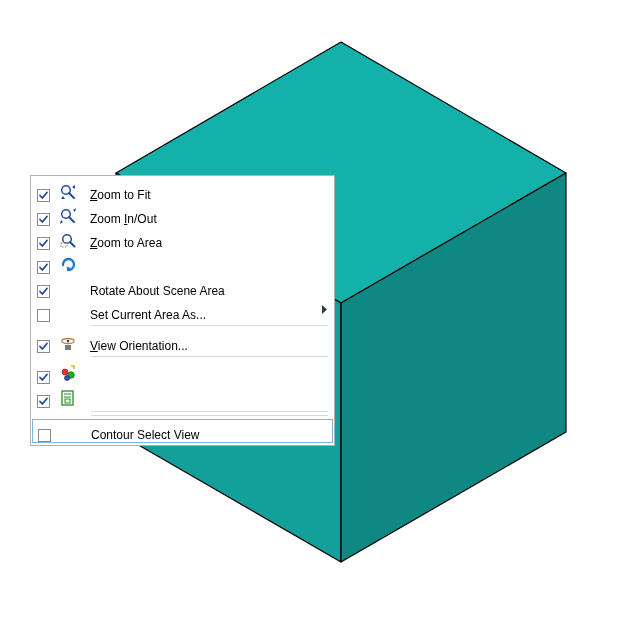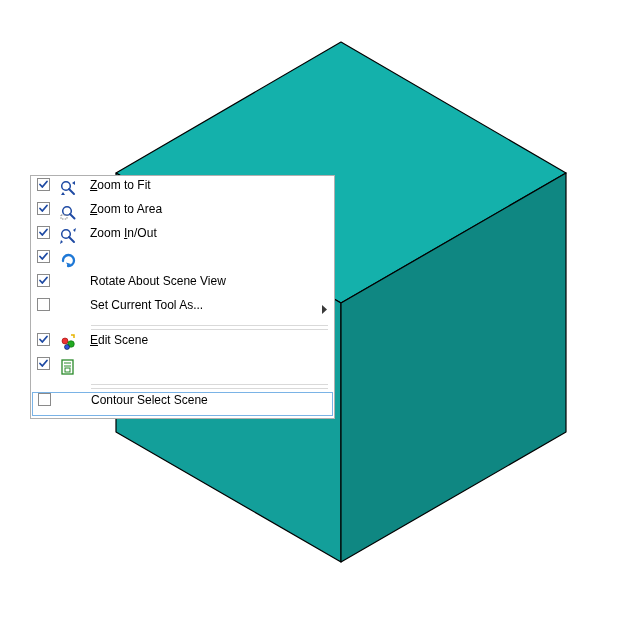--- a/index.html
+++ b/index.html
@@ -27,21 +27,21 @@
     position: absolute;
     left: 30px;
     top: 175px;
     width: 305px;
     background: #ffffff;
     border: 1px solid #b0b0b0;
     padding: 2px 0;
   }
   .menu-row {
     display: flex;
-    align-items: flex-start;
+    align-items: flex-end;
     height: 24px;
     padding: 0 18px 0 6px;
     position: relative;
   }
   .menu-row.highlighted {
     border: 1px solid #7ab3e6;
     background: #ffffff;
     height: 24px;
     margin: 0 1px;
     padding: 0 17px 0 5px;
@@ -113,92 +113,106 @@
       <span class="label"><span style="text-decoration: underline;">Z</span>oom to Fit</span>
     </div>
     <div class="menu-row">
       <span class="chk">
         <svg width="11" height="11" viewBox="0 0 11 11">
           <path d="M2 5.5 L4.3 8 L9 2.5" fill="none" stroke="#1e4aa3" stroke-width="1.8" stroke-linecap="round" stroke-linejoin="round"></path>
         </svg>
       </span>
       <span class="icon-slot">
         <svg width="18" height="18" viewBox="0 0 18 18">
-          <circle cx="8" cy="8" r="4.3" fill="none" stroke="#1e4aa3" stroke-width="1.5"></circle>
-          <line x1="11" y1="11" x2="15.5" y2="15.5" stroke="#1e4aa3" stroke-width="2" stroke-linecap="round"></line>
-          <rect x="2" y="12" width="6" height="4" fill="none" stroke="#888" stroke-dasharray="1.5 1.2" stroke-width="1"></rect>
-        </svg>
-      </span>
-      <span class="label"><span style="text-decoration: underline;">Z</span>oom to Area</span>
-    </div>
-    <div class="menu-row">
-      <span class="chk">
-        <svg width="11" height="11" viewBox="0 0 11 11">
-          <path d="M2 5.5 L4.3 8 L9 2.5" fill="none" stroke="#1e4aa3" stroke-width="1.8" stroke-linecap="round" stroke-linejoin="round"></path>
-        </svg>
-      </span>
-      <span class="icon-slot">
-        <svg width="18" height="18" viewBox="0 0 18 18">
           <circle cx="7" cy="7" r="4.3" fill="none" stroke="#1e4aa3" stroke-width="1.5"></circle>
           <line x1="10" y1="10" x2="15" y2="15" stroke="#1e4aa3" stroke-width="2" stroke-linecap="round"></line>
           <path d="M14 3 L17 1 L16 5 Z" fill="#1e4aa3"></path>
           <path d="M4 15 L1 17 L2 13 Z" fill="#1e4aa3"></path>
         </svg>
       </span>
       <span class="label">Zoom <span style="text-decoration: underline;">I</span>n/Out</span>
     </div>
     <div class="menu-row">
       <span class="chk">
         <svg width="11" height="11" viewBox="0 0 11 11">
           <path d="M2 5.5 L4.3 8 L9 2.5" fill="none" stroke="#1e4aa3" stroke-width="1.8" stroke-linecap="round" stroke-linejoin="round"></path>
         </svg>
       </span>
       <span class="icon-slot">
         <svg width="18" height="18" viewBox="0 0 18 18">
+          <circle cx="8" cy="8" r="4.3" fill="none" stroke="#1e4aa3" stroke-width="1.5"></circle>
+          <line x1="11" y1="11" x2="15.5" y2="15.5" stroke="#1e4aa3" stroke-width="2" stroke-linecap="round"></line>
+          <rect x="2" y="12" width="6" height="4" fill="none" stroke="#888" stroke-dasharray="1.5 1.2" stroke-width="1"></rect>
+        </svg>
+      </span>
+      <span class="label"><span style="text-decoration: underline;">Z</span>oom to Area</span>
+    </div>
+    <div class="menu-row">
+      <span class="chk">
+        <svg width="11" height="11" viewBox="0 0 11 11">
+          <path d="M2 5.5 L4.3 8 L9 2.5" fill="none" stroke="#1e4aa3" stroke-width="1.8" stroke-linecap="round" stroke-linejoin="round"></path>
+        </svg>
+      </span>
+      <span class="icon-slot">
+        <svg width="18" height="18" viewBox="0 0 18 18">
           <path d="M4 10 A5.5 5.5 0 1 1 9 15" fill="none" stroke="#1e78d6" stroke-width="2.3" stroke-linecap="round"></path>
           <path d="M9 15 L7 11.5 L12 13 Z" fill="#1e78d6"></path>
         </svg>
       </span>
     </div>
     <div class="menu-row">
       <span class="chk">
         <svg width="11" height="11" viewBox="0 0 11 11">
           <path d="M2 5.5 L4.3 8 L9 2.5" fill="none" stroke="#1e4aa3" stroke-width="1.8" stroke-linecap="round" stroke-linejoin="round"></path>
         </svg>
       </span>
       <span class="icon-slot"></span>
-      <span class="label">Rotate About Scene View</span>
+      <span class="label">Rotate About Scene Area</span>
     </div>
     <div class="menu-row">
       <span class="chk">
         <svg width="11" height="11" viewBox="0 0 11 11"></svg>
       </span>
       <span class="icon-slot"></span>
-      <span class="label">Set Current Tool As...</span>
+      <span class="label">Set Current Area As...</span>
       <span class="arrow"><svg width="6" height="9" viewBox="0 0 6 9">
           <path d="M0 0 L5 4.5 L0 9 Z" fill="#3a3a3a"></path>
         </svg></span>
     </div>
     <div class="sep"></div>
+    <div class="menu-row">
+      <span class="chk">
+        <svg width="11" height="11" viewBox="0 0 11 11">
+          <path d="M2 5.5 L4.3 8 L9 2.5" fill="none" stroke="#1e4aa3" stroke-width="1.8" stroke-linecap="round" stroke-linejoin="round"></path>
+        </svg>
+      </span>
+      <span class="icon-slot">
+        <svg width="18" height="18" viewBox="0 0 18 18">
+          <ellipse cx="9" cy="7" rx="6" ry="2.5" fill="none" stroke="#c08040" stroke-width="1.3"></ellipse>
+          <path d="M6 16 L12 16 L12 11 L6 11 Z" fill="#7a7a7a"></path>
+          <circle cx="9" cy="7" r="1.3" fill="#444"></circle>
+        </svg>
+      </span>
+      <span class="label"><span style="text-decoration: underline;">V</span>iew Orientation...</span>
+    </div>
     <div class="sep"></div>
     <div class="menu-row">
       <span class="chk">
         <svg width="11" height="11" viewBox="0 0 11 11">
           <path d="M2 5.5 L4.3 8 L9 2.5" fill="none" stroke="#1e4aa3" stroke-width="1.8" stroke-linecap="round" stroke-linejoin="round"></path>
         </svg>
       </span>
       <span class="icon-slot">
         <svg width="18" height="18" viewBox="0 0 18 18">
           <circle cx="6" cy="7" r="3" fill="#e33" stroke="#900" stroke-width="0.6"></circle>
           <circle cx="12" cy="10" r="3.3" fill="#2a2" stroke="#060" stroke-width="0.6"></circle>
           <circle cx="8" cy="13" r="2.5" fill="#35d" stroke="#013" stroke-width="0.6"></circle>
           <path d="M12 1 L15 1 L15 4" fill="none" stroke="#e6b400" stroke-width="1.5"></path>
         </svg>
       </span>
-      <span class="label"><span style="text-decoration: underline;">E</span>dit Scene</span>
     </div>
     <div class="menu-row">
       <span class="chk">
         <svg width="11" height="11" viewBox="0 0 11 11">
           <path d="M2 5.5 L4.3 8 L9 2.5" fill="none" stroke="#1e4aa3" stroke-width="1.8" stroke-linecap="round" stroke-linejoin="round"></path>
         </svg>
       </span>
       <span class="icon-slot">
         <svg width="18" height="18" viewBox="0 0 18 18">
           <rect x="3" y="2" width="11" height="14" fill="#fff" stroke="#2a8a2a" stroke-width="1.3"></rect>
@@ -208,15 +222,15 @@
         </svg>
       </span>
     </div>
     <div class="sep"></div>
     <div class="sep"></div>
     <div class="menu-row highlighted">
       <span class="chk">
         <svg width="11" height="11" viewBox="0 0 11 11"></svg>
       </span>
       <span class="icon-slot"></span>
-      <span class="label">Contour Select Scene</span>
+      <span class="label">Contour Select View</span>
     </div>
   </div>
 
 </body></html>

